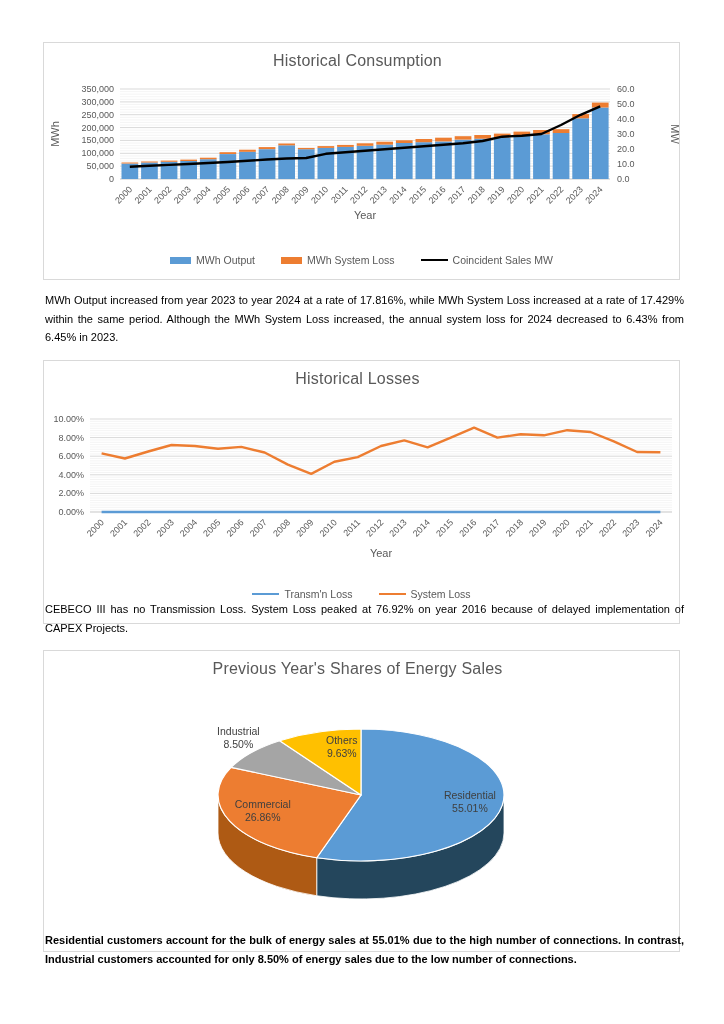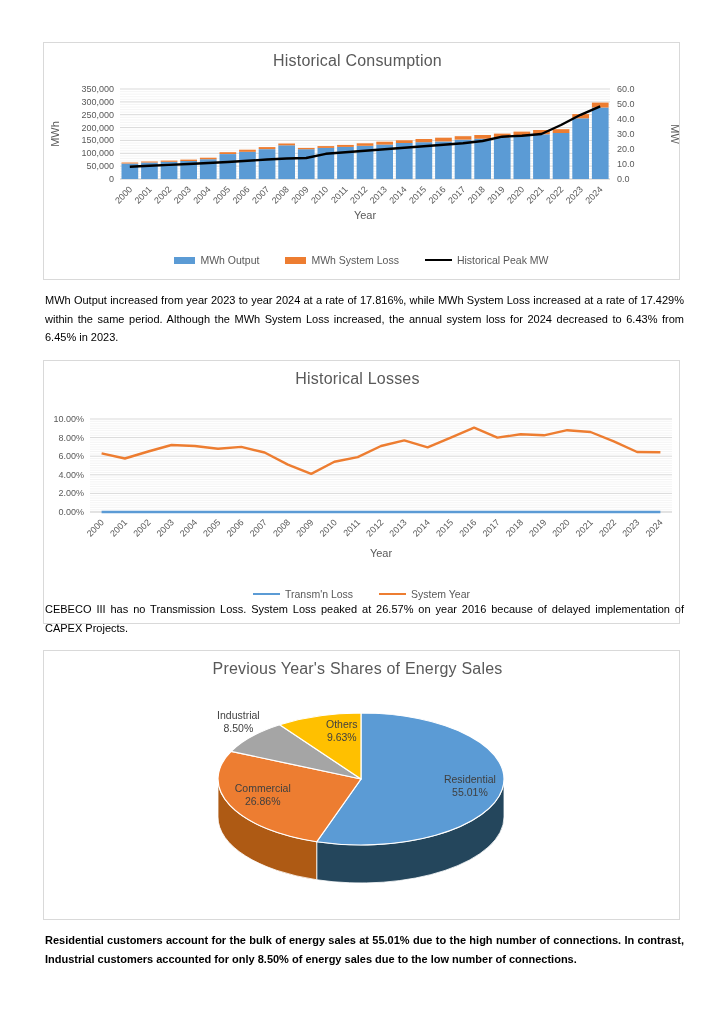--- a/index.html
+++ b/index.html
@@ -2,21 +2,21 @@
 <html><head>
 <meta charset="utf-8">
 <style>
   html,body{margin:0;padding:0;background:#fff;}
   .page{position:relative;width:724px;height:1024px;background:#fff;
         font-family:"Liberation Sans",sans-serif;overflow:hidden;}
   .card{position:absolute;left:43px;width:637px;background:#fff;
         border:1px solid #d9d9d9;box-sizing:border-box;}
   #card-consumption{top:42px;height:238px;}
   #card-losses{top:360px;height:264px;}
-  #card-pie{top:650px;height:270px;}
+  #card-pie{top:650px;height:302px;}
   .chart-title{position:absolute;top:9px;left:0;right:8px;text-align:center;
         font-size:16px;color:#595959;letter-spacing:.2px;}
   svg.plot{position:absolute;left:0;top:0;width:100%;height:100%;}
   .legend{position:absolute;left:0;right:0;display:flex;justify-content:center;
         align-items:center;gap:26px;font-size:10.5px;color:#595959;}
   #legend-consumption{bottom:13px;}
   #legend-losses{bottom:23px;}
   .leg-item{display:flex;align-items:center;gap:5px;}
   .leg-rect{width:21px;height:7px;display:inline-block;}
   .leg-line{width:27px;height:2.6px;display:inline-block;}
@@ -173,21 +173,21 @@
         <span class="leg-item">
           <span class="leg-rect" style="background: rgb(91, 155, 213);"></span>
           <span>MWh Output</span>
         </span>
         <span class="leg-item">
           <span class="leg-rect" style="background: rgb(237, 125, 49);"></span>
           <span>MWh System Loss</span>
         </span>
         <span class="leg-item">
           <span class="leg-line" style="background: rgb(0, 0, 0);"></span>
-          <span>Historical Peak MW</span>
+          <span>Coincident Sales MW</span>
         </span>
       </div>
   </section>
 
   <p class="para" id="para-consumption">MWh Output increased from year 2023 to year 2024 at a rate of 17.816%, while MWh System Loss increased at a rate of 17.429% within the same period. Although the MWh System Loss increased, the annual system loss for 2024 decreased to 6.43% from 6.45% in 2023.</p>
 
   <section class="card" id="card-losses">
     <div class="chart-title">Historical Losses</div>
     <svg class="plot" id="svg-losses" viewBox="0 0 635 224">
         <line x1="46" y1="129.7" x2="628" y2="129.7" stroke="#f1f1f1" stroke-width="0.8"></line>
@@ -267,26 +267,26 @@
         <polyline points="57.6,73.4 80.9,78.5 104.2,71.5 127.5,65.0 150.8,66.0 174.0,68.8 197.3,66.9 220.6,72.5 243.9,84.6 267.2,93.9 290.4,81.8 313.7,77.1 337.0,66.0 360.3,60.4 383.6,67.4 406.8,57.6 430.1,47.7 453.4,57.6 476.7,54.3 500.0,55.3 523.2,50.2 546.5,52.0 569.8,61.3 593.1,72.0 616.4,72.2" fill="none" stroke="#ED7D31" stroke-width="2.4" stroke-linejoin="round"></polyline>
         <polyline points="57.6,132.0 80.9,132.0 104.2,132.0 127.5,132.0 150.8,132.0 174.0,132.0 197.3,132.0 220.6,132.0 243.9,132.0 267.2,132.0 290.4,132.0 313.7,132.0 337.0,132.0 360.3,132.0 383.6,132.0 406.8,132.0 430.1,132.0 453.4,132.0 476.7,132.0 500.0,132.0 523.2,132.0 546.5,132.0 569.8,132.0 593.1,132.0 616.4,132.0" fill="none" stroke="#5B9BD5" stroke-width="2.4" stroke-linejoin="round"></polyline>
       </svg>
     <div class="legend" id="legend-losses">
         <span class="leg-item">
           <span class="leg-line" style="background: rgb(91, 155, 213);"></span>
           <span>Transm'n Loss</span>
         </span>
         <span class="leg-item">
           <span class="leg-line" style="background: rgb(237, 125, 49);"></span>
-          <span>System Year</span>
+          <span>System Loss</span>
         </span>
       </div>
   </section>
 
-  <p class="para" id="para-losses">CEBECO III has no Transmission Loss. System Loss peaked at 26.57% on year 2016 because of delayed implementation of CAPEX Projects.</p>
+  <p class="para" id="para-losses">CEBECO III has no Transmission Loss. System Loss peaked at 76.92% on year 2016 because of delayed implementation of CAPEX Projects.</p>
 
   <section class="card" id="card-pie">
     <div class="chart-title">Previous Year's Shares of Energy Sales</div>
     <svg class="plot" id="svg-pie" viewBox="0 0 635 268">
         <path d="M 460 128 A 143 66 0 0 1 272.725126532737 190.75690305322004 L 272.725126532737 228.75690305322004 A 143 66 0 0 0 460 166 Z" fill="#24465C" stroke="#fff" stroke-width="0.8"></path>
         <path d="M 272.725126532737 190.75690305322004 A 143 66 0 0 1 174 128 L 174 166 A 143 66 0 0 0 272.725126532737 228.75690305322004 Z" fill="#AE5A14" stroke="#fff" stroke-width="0.8"></path>
         <path d="M 317 128 L 317 62 A 143 66 0 1 1 272.725126532737 190.75690305322004 Z" fill="#5B9BD5" stroke="#fff" stroke-width="1.2"></path>
         <path d="M 317 128 L 272.725126532737 190.75690305322004 A 143 66 0 0 1 187.1167243573896 100.38728859087578 Z" fill="#ED7D31" stroke="#fff" stroke-width="1.2"></path>
         <path d="M 317 128 L 187.1167243573896 100.38728859087578 A 143 66 0 0 1 235.65870241768286 73.71751734198466 Z" fill="#A5A5A5" stroke="#fff" stroke-width="1.2"></path>
         <path d="M 317 128 L 235.65870241768286 73.71751734198466 A 143 66 0 0 1 316.99999999999994 62 Z" fill="#FFC000" stroke="#fff" stroke-width="1.2"></path>

